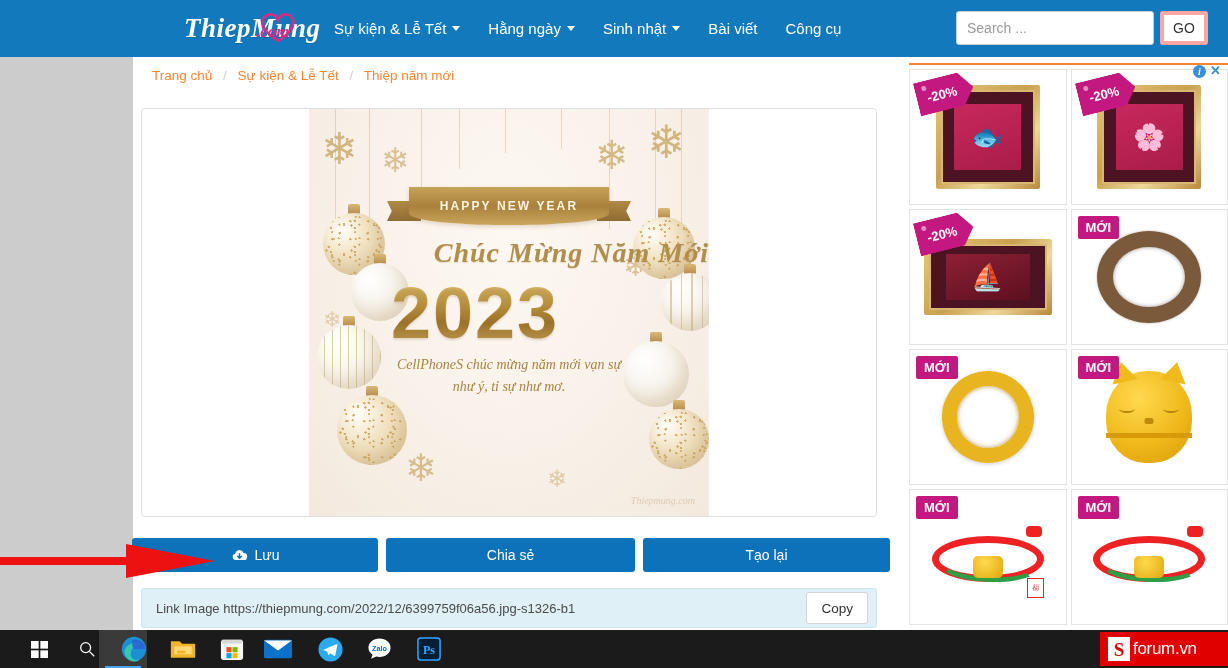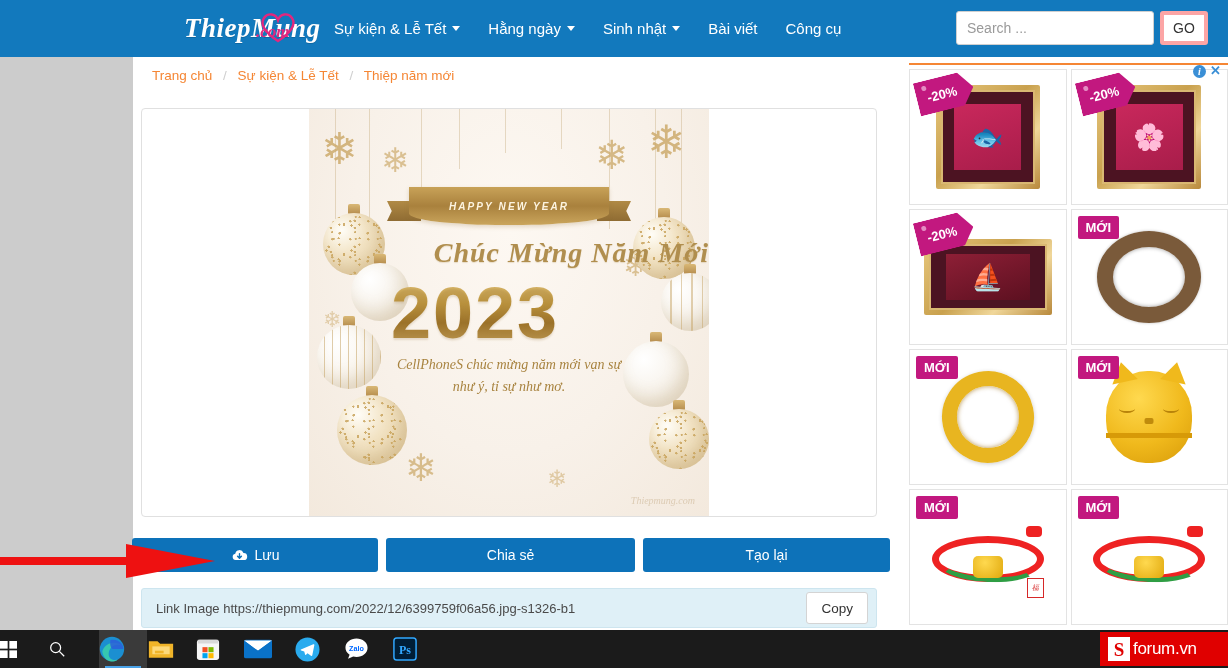--- a/index.html
+++ b/index.html
@@ -141,21 +141,21 @@
   }
   #ribbon .band{
     position:absolute; left:22px; top:0; width:200px; height:38px;
     background:linear-gradient(180deg,#c8a258 0%,#a9813d 50%,#caa55c 100%);
     border-radius:0 0 48% 48%/0 0 30% 30%;
     display:flex; align-items:center; justify-content:center;
     box-shadow:0 2px 4px rgba(150,115,60,.25);
   }
   #ribbon .band span{
     color:#fdf4e0; font-family:"Liberation Sans", sans-serif;
-    font-weight:bold; font-size:10px; letter-spacing:2.1px; white-space:nowrap;font-style:italic;
+    font-weight:bold; font-size:12px; letter-spacing:2.1px; white-space:nowrap;
   }
   #ribbon .tail-l, #ribbon .tail-r{
     position:absolute; top:14px; width:34px; height:20px;
     background:linear-gradient(180deg,#b08a45,#8f6c33);
   }
   #ribbon .tail-l{ left:0; clip-path:polygon(0 0,100% 0,100% 100%,0 100%,14% 50%); }
   #ribbon .tail-r{ right:0; clip-path:polygon(0 0,100% 0,86% 50%,100% 100%,0 100%); }
 
   #script-text{
     position:absolute; left:0; top:128px; width:400px; text-align:right;
@@ -346,21 +346,21 @@
   
   #red-arrow{ position:absolute; left:0; top:540px; width:220px; height:42px; z-index:30; }
 
   
   #taskbar{
     position:absolute; left:0; bottom:0; width:1228px; height:38px;
     background:#1b1b1b;
   }
   .tb-item{
     position:absolute; top:0; width:48px; height:38px;
-    display:flex; align-items:center; justify-content:flex-start; cursor:pointer;
+    display:flex; align-items:center; justify-content:flex-end; cursor:pointer;
   }
   .tb-item.active{ background:#3a3a3a; }
   .tb-item.active::after{
     content:""; position:absolute; left:6px; right:6px; bottom:0; height:2px; background:#4aa3e8;
   }
   #sforum-badge{
     position:absolute; right:0; bottom:2px; width:128px; height:34px;
     background:#e00000; display:flex; align-items:center; padding-left:8px;
   }
   #sforum-badge .sbox{

